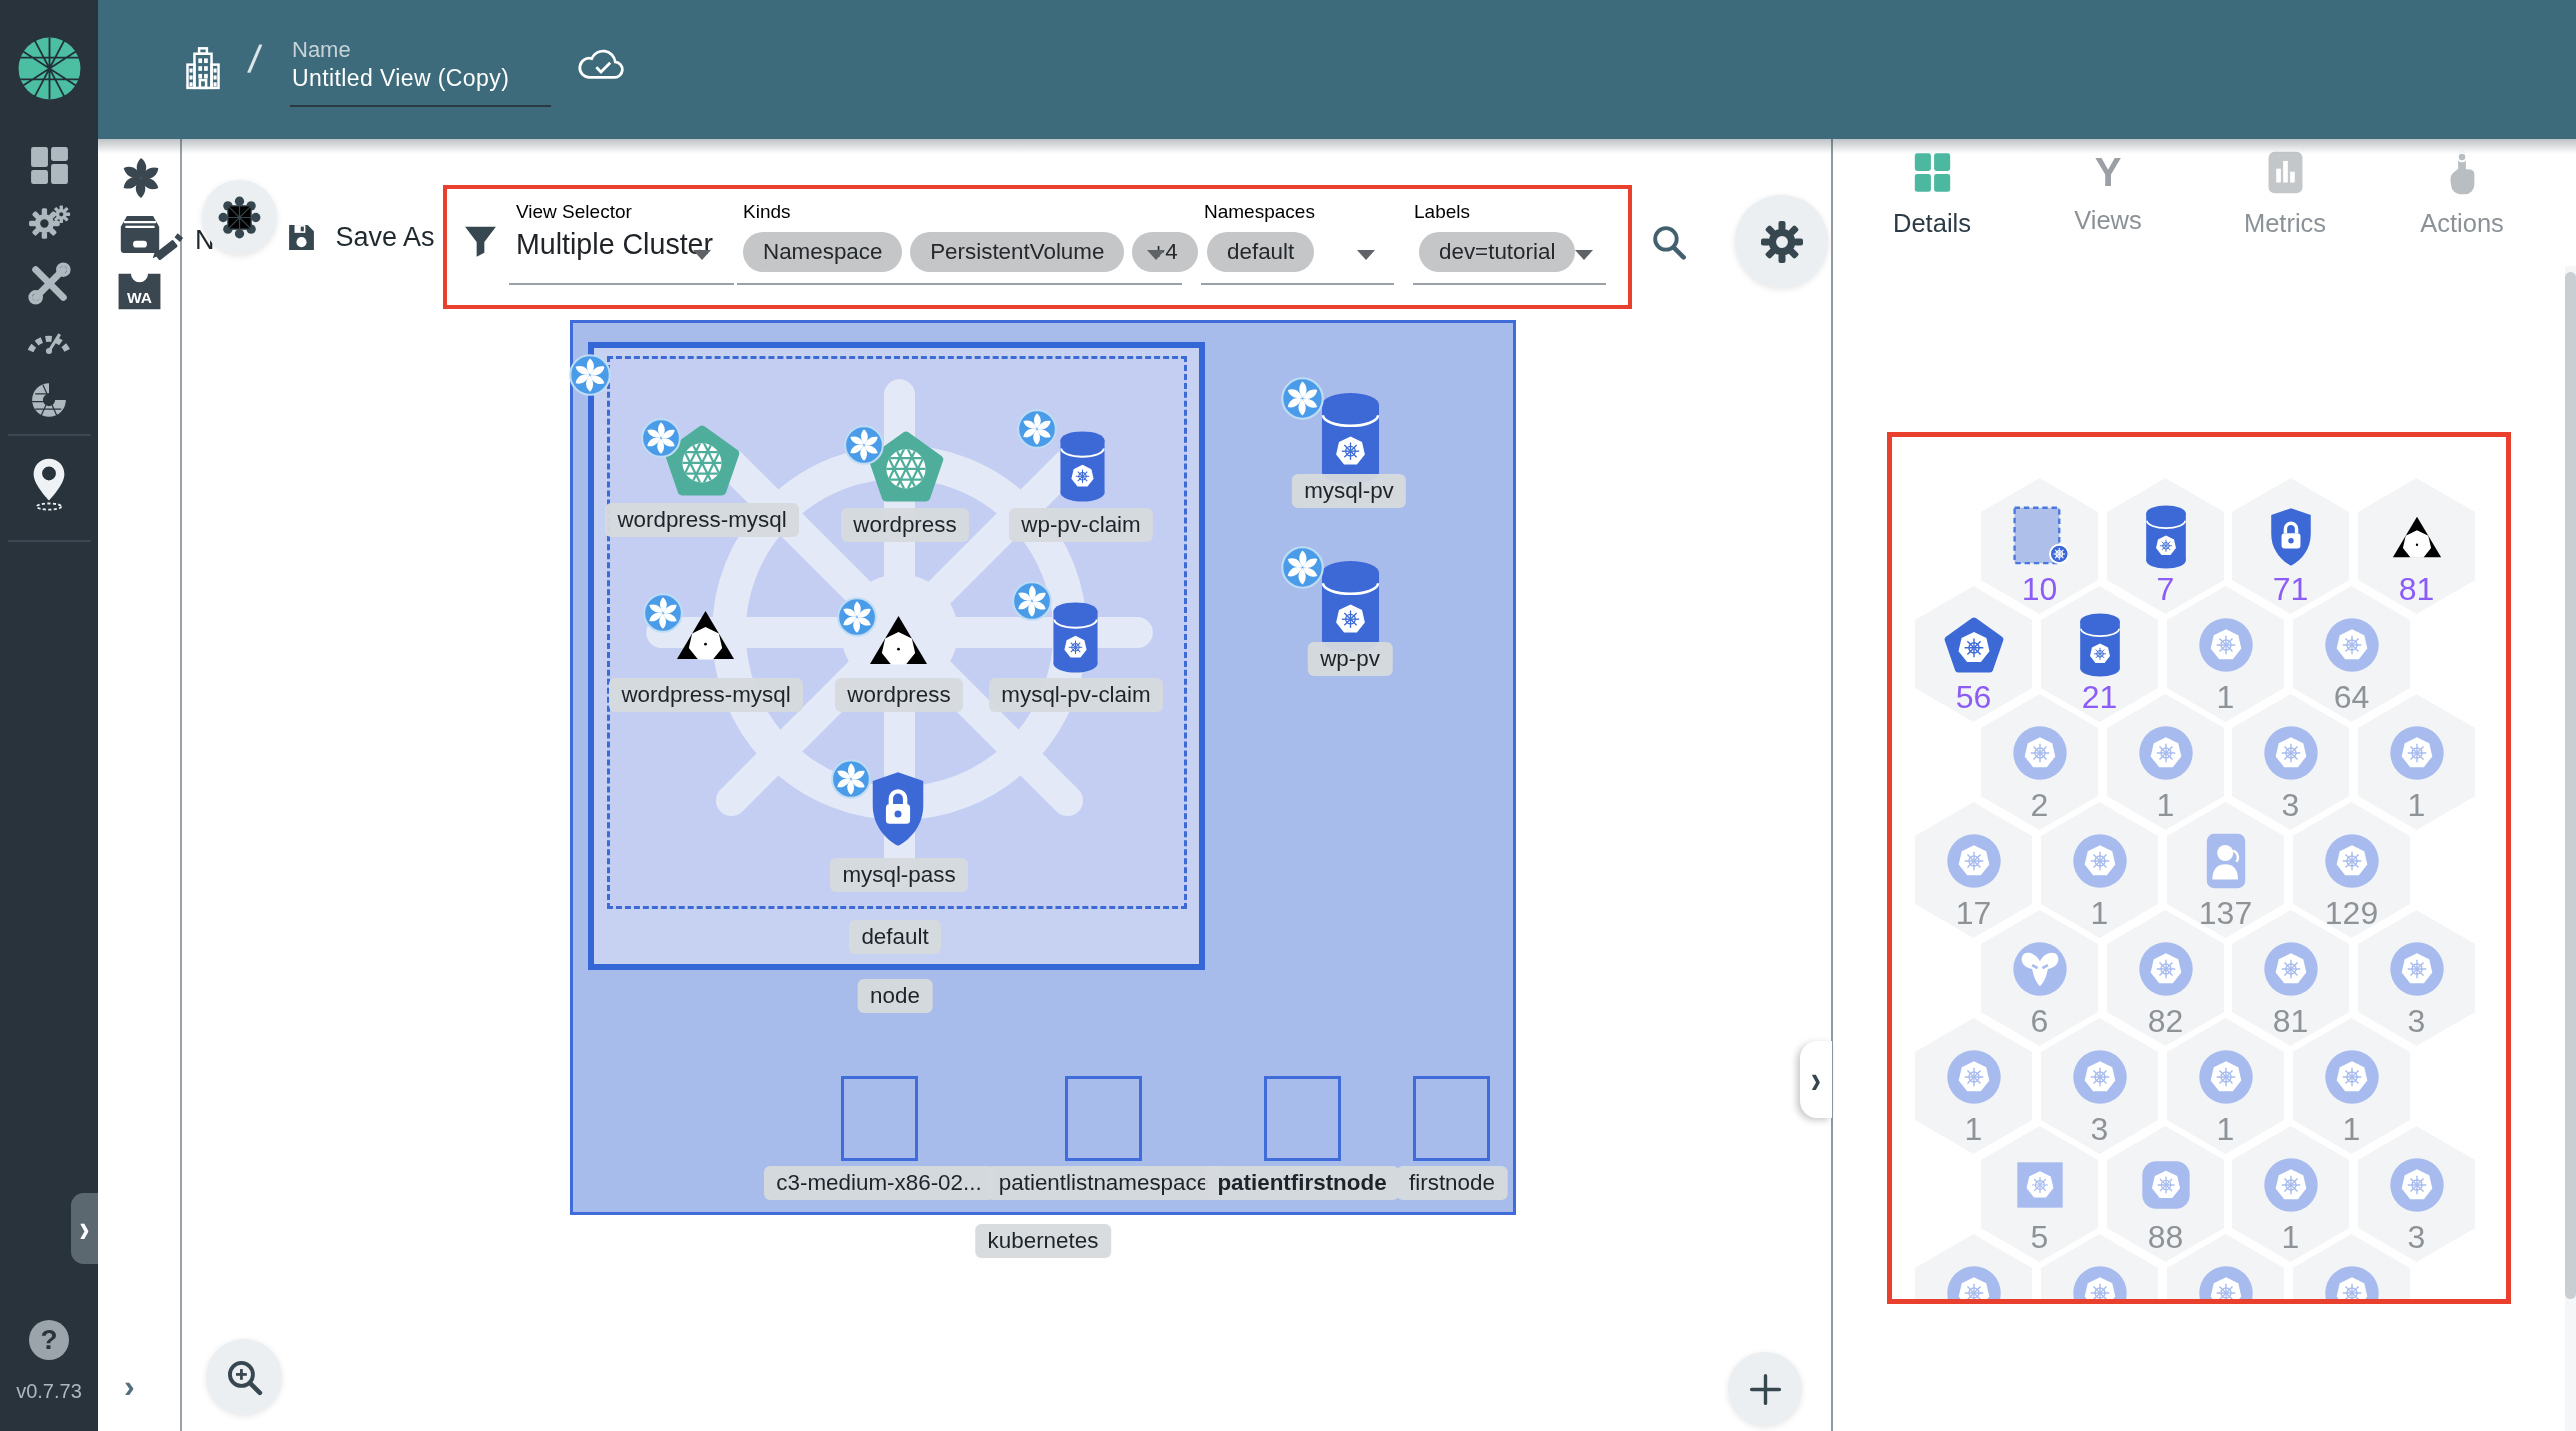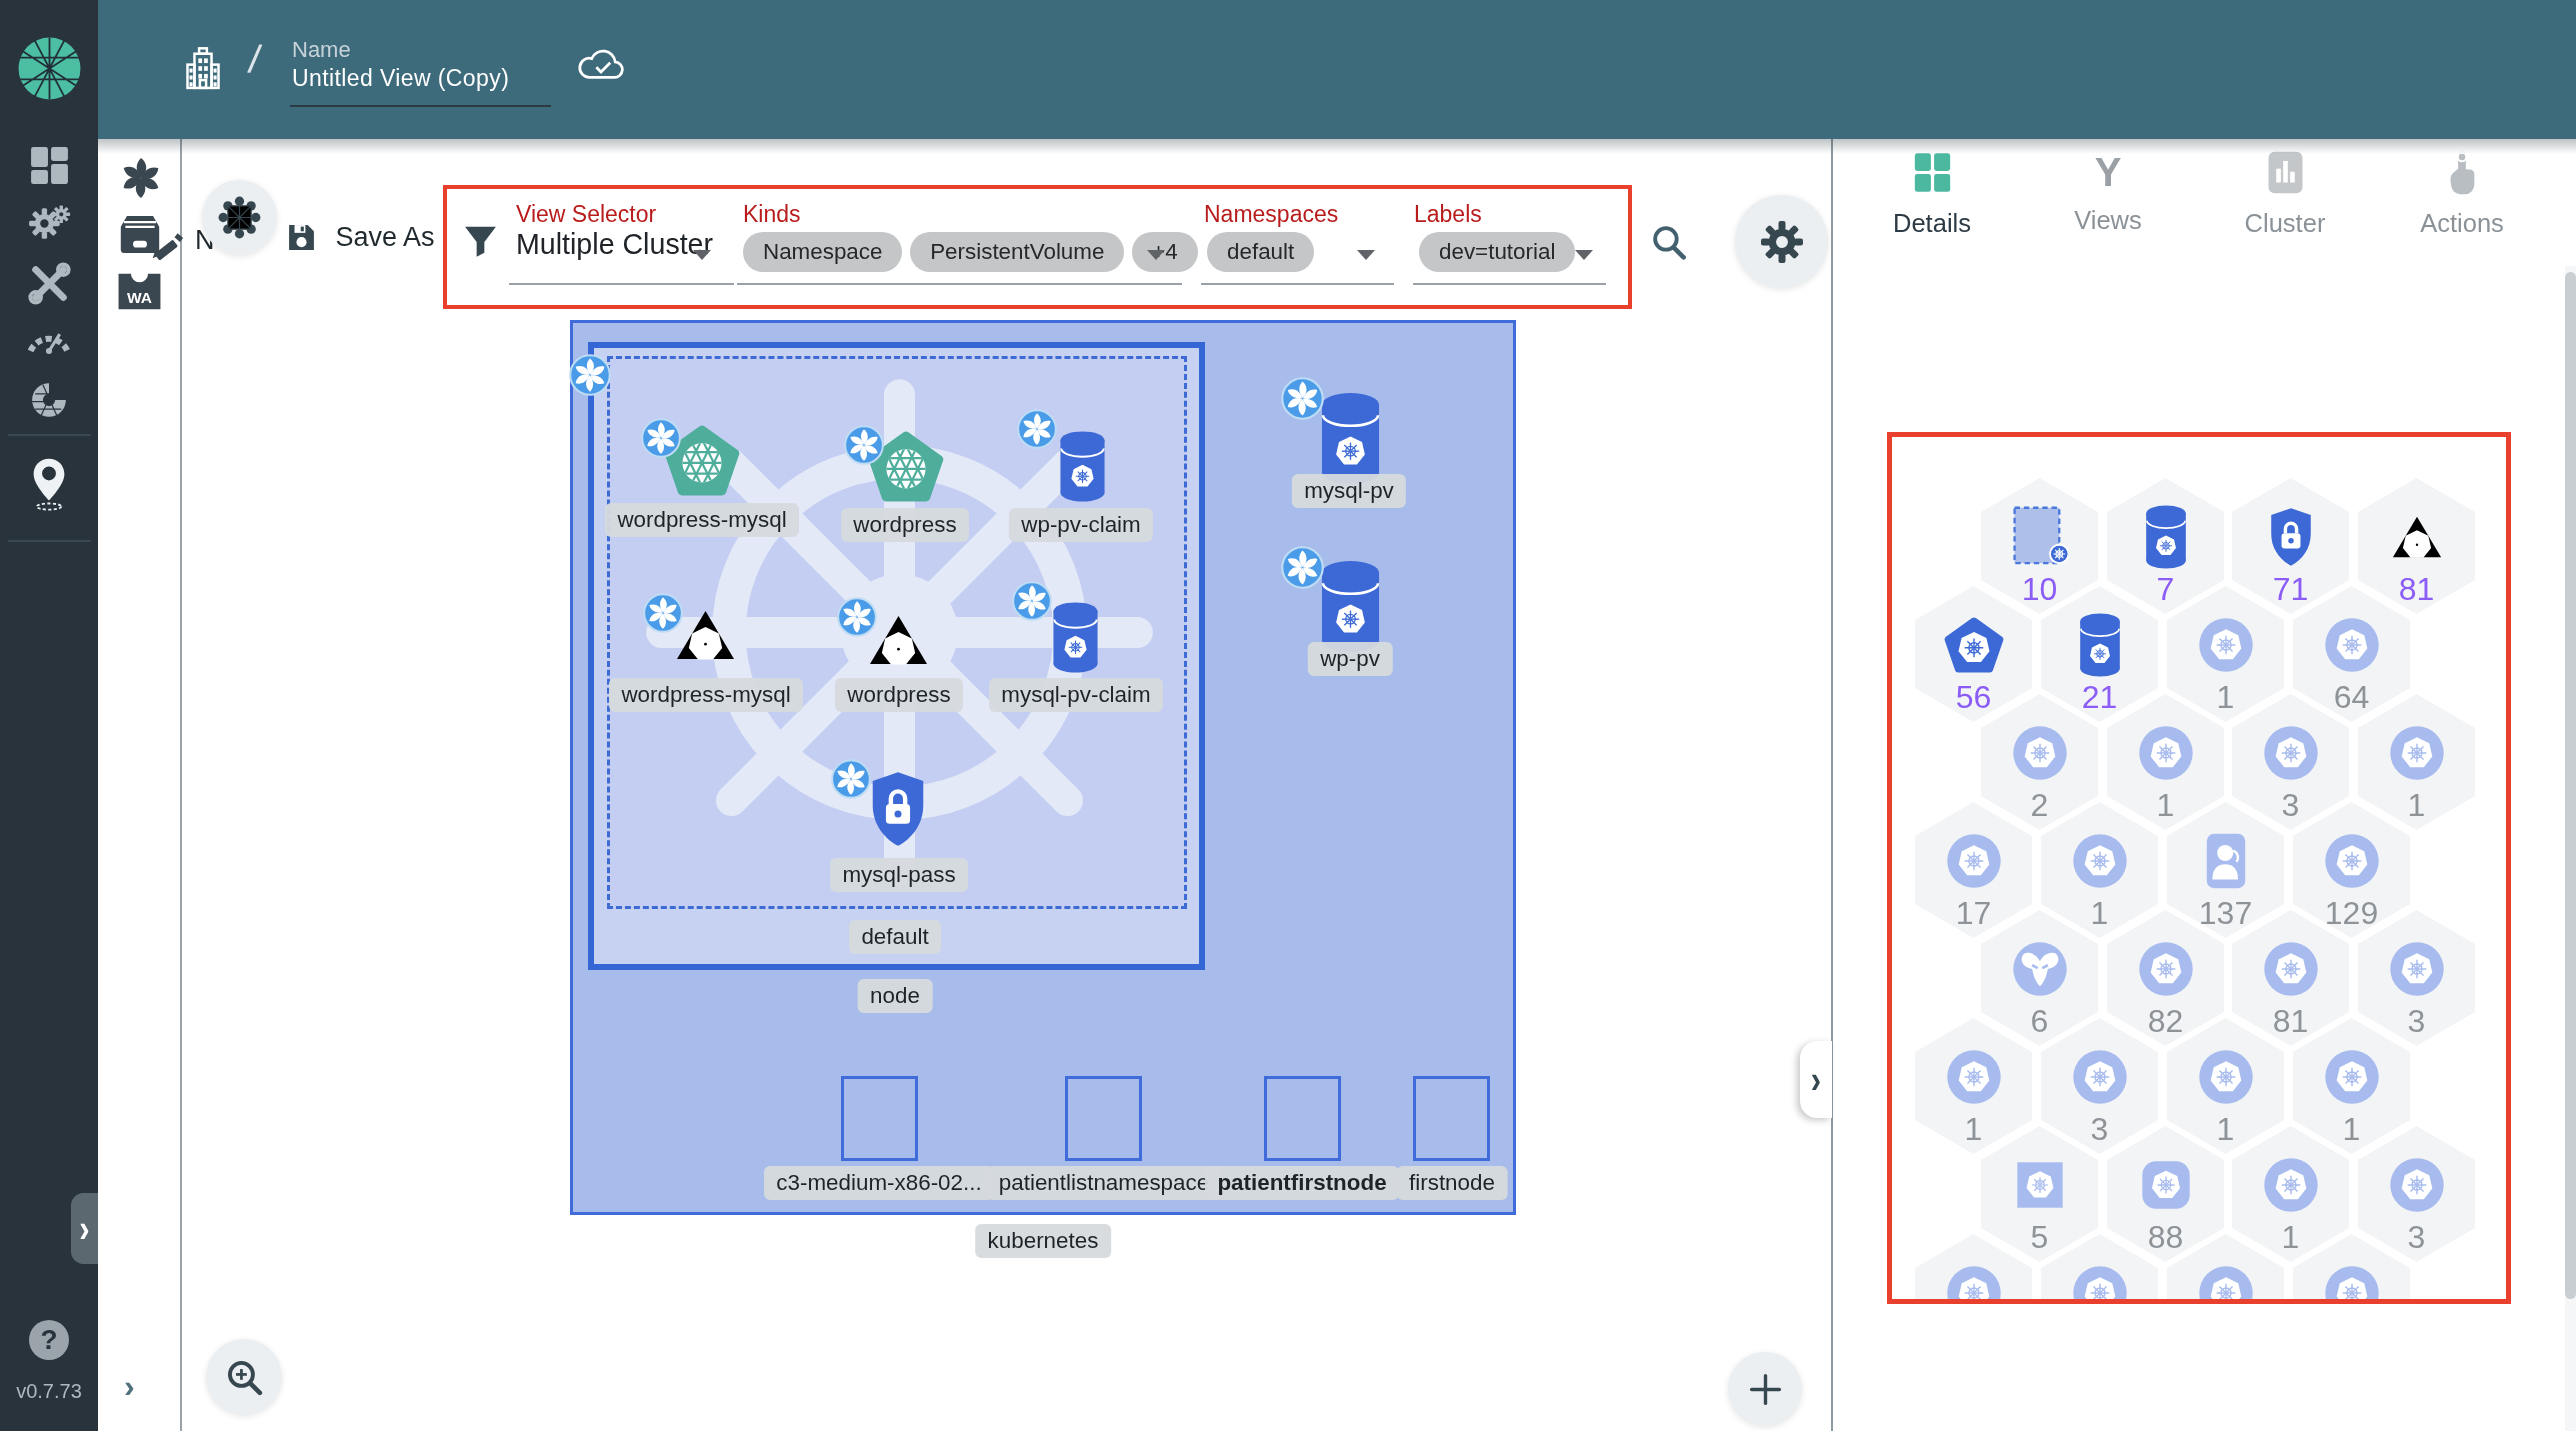--- a/index.html
+++ b/index.html
@@ -33,21 +33,21 @@
   #version{left:0;top:1380px;width:98px;text-align:center;color:#AEB8BE;font-size:20px;}
   
   #col-divider{left:180px;top:139px;width:1.5px;height:1292px;background:#9AA2A8;}
   
   .round-btn{border-radius:50%;background:#EBEFF2;display:flex;align-items:center;justify-content:center;
      box-shadow:0 1.5px 6.2px rgba(0,0,0,.10);}
   #new-label{left:195px;top:225px;width:23px;height:36px;overflow:hidden;font-size:27px;color:#1F292E;z-index:1;}
   #node-dock-button{left:202px;top:180px;width:75px;height:75px;z-index:2;}
   #save-as{left:286px;top:222px;display:flex;align-items:center;gap:18.5px;color:#1F292E;font-size:27px;}
   #filter-annotation{left:443px;top:185px;width:1181px;height:116px;border:4.6px solid #E8402C;z-index:30;pointer-events:none;}
-  .field-label{font-size:23px;color:#b91c1c;}
+  .field-label{font-size:19px;color:#000000;}
   .chip{height:40px;border-radius:21px;background:#C4C6C8;color:#26292C;font-size:22.4px;
         display:inline-flex;align-items:center;padding:0 20px;margin-right:7.7px;}
   .caret{width:0;height:0;border-left:9.3px solid transparent;border-right:9.3px solid transparent;
          border-top:10.8px solid #5F6368;}
   .underline{height:1.5px;background:#9AA0A6;}
   #select-value{font-size:28.6px;color:#202428;}
   
   #cluster-box{left:570px;top:320px;width:946px;height:895px;background:#A8BCEC;
      border:3.1px solid #3F6CD8;box-sizing:border-box;}
   #node-box{left:588px;top:342px;width:617px;height:628px;background:#C7D1F1;
@@ -688,21 +688,21 @@
 </div>
 <div class="abs ptab" style="left:2200px;top:150px;z-index:11;">
   <svg width="37" height="45" viewBox="0 0 24 29">
       <rect x="1" y="1" width="22" height="27" rx="4" fill="#C3C7CA"></rect>
     <g fill="#fff">
         <rect x="6" y="12" width="3" height="9"></rect>
         <rect x="10.5" y="7" width="3" height="14"></rect>
         <rect x="15" y="14" width="3" height="7"></rect>
       </g>
     </svg>
-  <div class="plabel" style="color:#8A9197;">Cluster</div>
+  <div class="plabel" style="color:#8A9197;">Metrics</div>
 </div>
 <div class="abs ptab" style="left:2377px;top:150px;z-index:11;">
   <svg width="34" height="45" viewBox="0 0 22 29">
       <g fill="#B9BEC2">
     <rect x="8.5" y="1" width="5" height="14" rx="2.5"></rect>
     <path d="M8.5 12 L5 15 a5.5 5.5 0 0 0 -1.5 4 l.5 4 a6 6 0 0 0 6 5.5 h3 a6 6 0 0 0 6 -6 v-7 a3 3 0 0 0 -3 -3 l-7.5 -.5Z"></path>
       </g>
     <circle cx="11" cy="4.5" r="3.4" fill="#fff"></circle>
       <circle cx="11" cy="4.5" r="2.1" fill="#B9BEC2"></circle>
     </svg>

